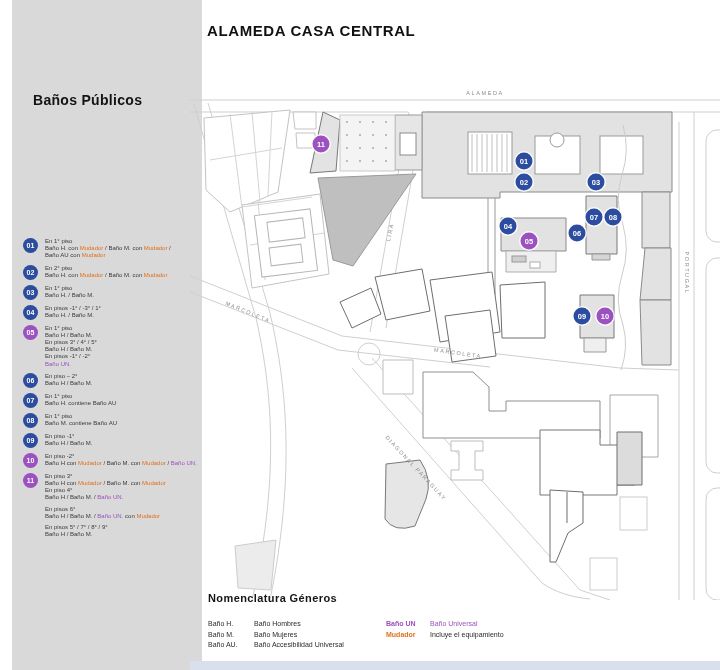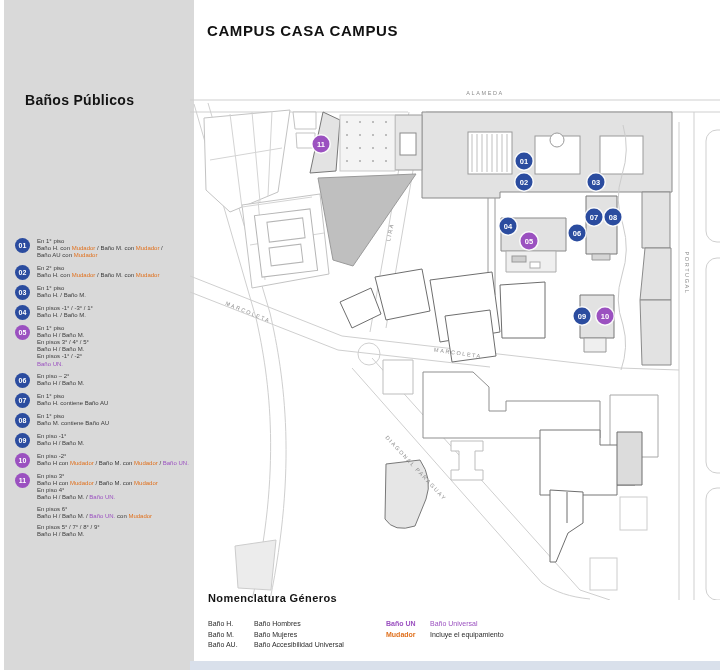--- a/index.html
+++ b/index.html
@@ -1,20 +1,20 @@
 <!DOCTYPE html>
 <html style="--blue: #2B4C9F; --purple: #9B51C0; --orange: #E0711E; --sidebar: #D9D9D9;"><head>
 <meta charset="utf-8">
 <style>
   html,body{margin:0;padding:0;}
   body{width:720px;height:670px;position:relative;overflow:hidden;background:#ffffff;
        font-family:"Liberation Sans",sans-serif;}
   :root{--blue:#2B4C9F;--purple:#9B51C0;--orange:#E0711E;--sidebar:#D9D9D9;}
 
-  .sidebar{position:absolute;left:4px;top:0;width:190px;height:670px;background:var(--sidebar);}
+  .sidebar{position:absolute;left:12px;top:0;width:190px;height:670px;background:var(--sidebar);}
   .sidebar-title{position:absolute;left:21px;top:92px;font-size:14px;font-weight:bold;color:#141414;letter-spacing:.3px;}
   .items{position:absolute;left:11px;top:237px;width:176px;}
   .item{display:flex;gap:7px;margin-bottom:4px;}
   .badge{flex:0 0 auto;width:15px;height:15px;border-radius:50%;color:#fff;font-size:7px;font-weight:bold;
          display:flex;align-items:center;justify-content:center;margin-top:1px;}
   .badge.blue{background:var(--blue);}
   .badge.purple{background:var(--purple);}
   .item-text{font-size:6px;line-height:7.2px;color:#3b3b3b;padding-top:1px;}
   .item-text .orange{color:var(--orange);}
   .item-text .purple{color:var(--purple);}
@@ -136,21 +136,21 @@
           <div class="line"><span>En pisos 6°</span></div>
           <div class="line"><span>Baño H / Baño M. / </span><span class="purple">Baño UN.</span><span> con </span><span class="orange">Mudador</span></div>
           <div class="line gap"></div>
           <div class="line"><span>En pisos 5° / 7° / 8° / 9°</span></div>
           <div class="line"><span>Baño H / Baño M.</span></div>
         </div>
       </div>
     </div>
 </div>
 
-<div class="main-title">CAMPUS CASA CAMPUS</div>
+<div class="main-title">ALAMEDA CASA CENTRAL</div>
 
 <div class="map-wrap">
   <svg viewBox="0 0 530 530" width="530" height="530" xmlns="http://www.w3.org/2000/svg">
 
     <g stroke="#CFCFCF" fill="none" stroke-width="1">
       <path d="M0,30 H530"></path>
       <path d="M0,42 H218 M236,42 H530"></path>
       <path d="M489,52 V530"></path>
       <path d="M504,42 V530"></path>
       <path d="M4,34 L66,248 C80,310 92,400 62,530"></path>

